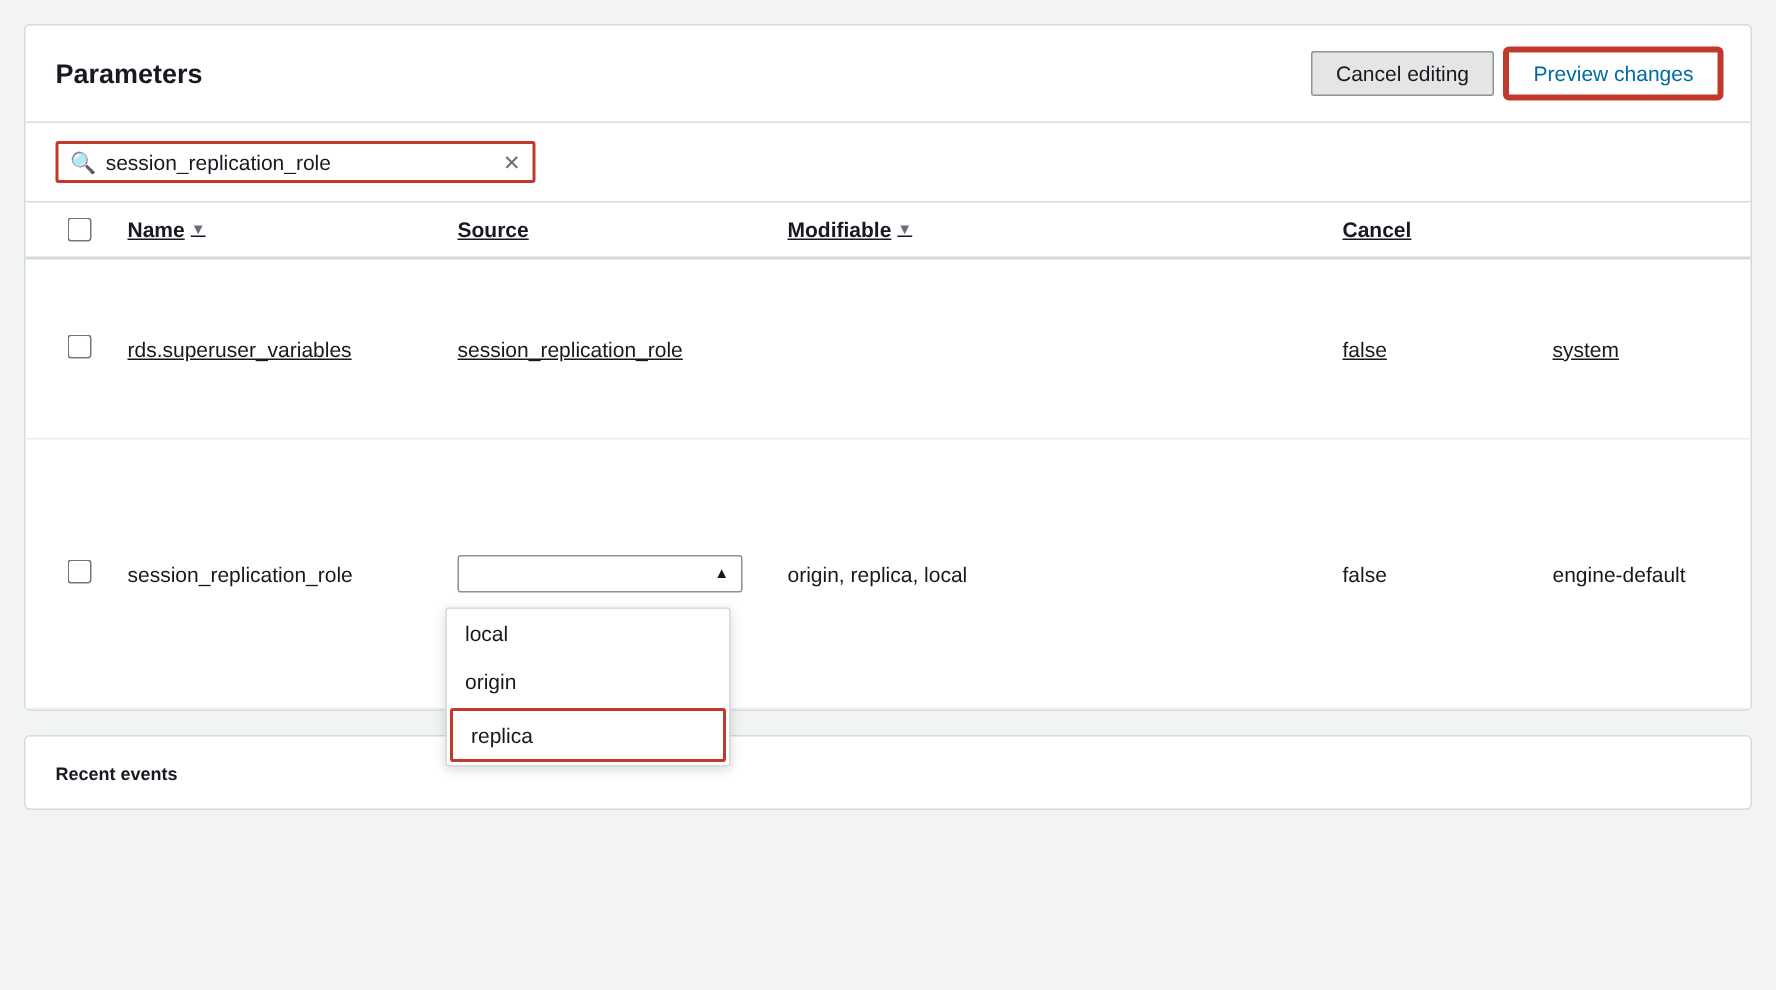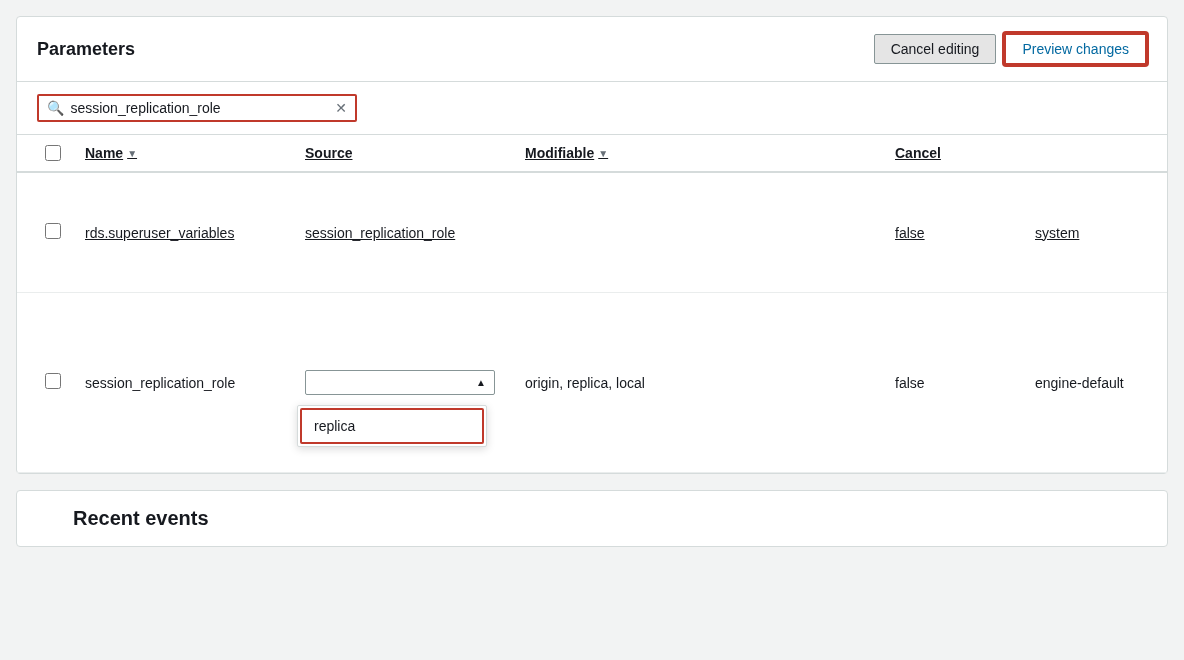--- a/index.html
+++ b/index.html
@@ -200,23 +200,22 @@
     }
 
     .recent-events-section {
       background: #fff;
       border: 1px solid #d5dbdb;
       border-radius: 4px;
       padding: 16px 20px;
     }
 
     .recent-events-title {
-      font-size: 20px;
+      font-size: 12px;
       font-weight: 700;
-      margin-left: 36px;
     }
 
     .row-spacer {
       min-height: 120px;
       text-decoration: underline;
     }
   </style>
 </head>
 <body>
 
@@ -279,20 +278,22 @@
         </div>
         <div class="td">session_replication_role</div>
         <div class="td dropdown-cell">
 
           <div class="dropdown-trigger">
             <span></span>
             <span class="dropdown-arrow">▲</span>
           </div>
 
           <div class="dropdown-menu">
+            <div class="dropdown-item">local</div>
+            <div class="dropdown-item">origin</div>
             <div class="dropdown-item selected">replica</div>
           </div>
         </div>
         <div class="td">origin, replica, local</div>
         <div class="td">false</div>
         <div class="td">engine-default</div>
       </div>
     </div>
   </div>
 

